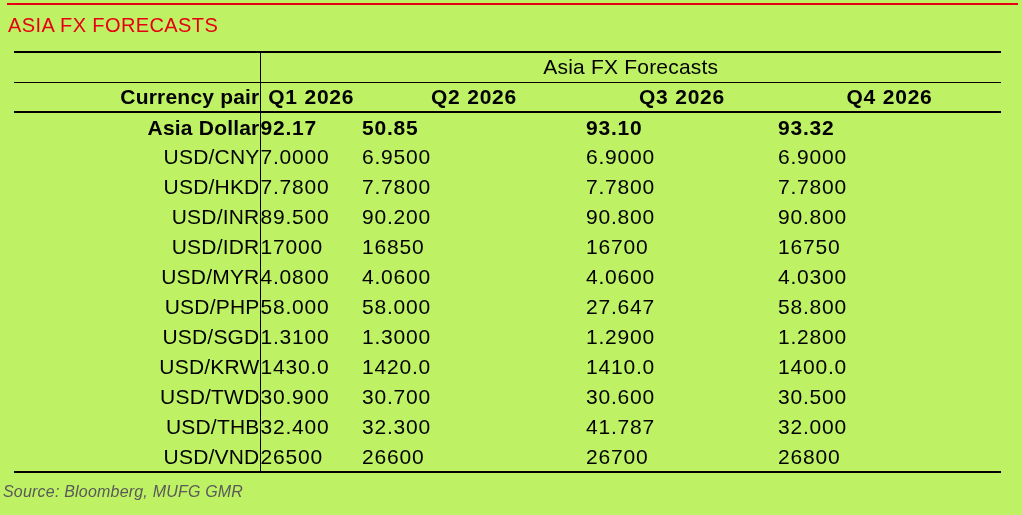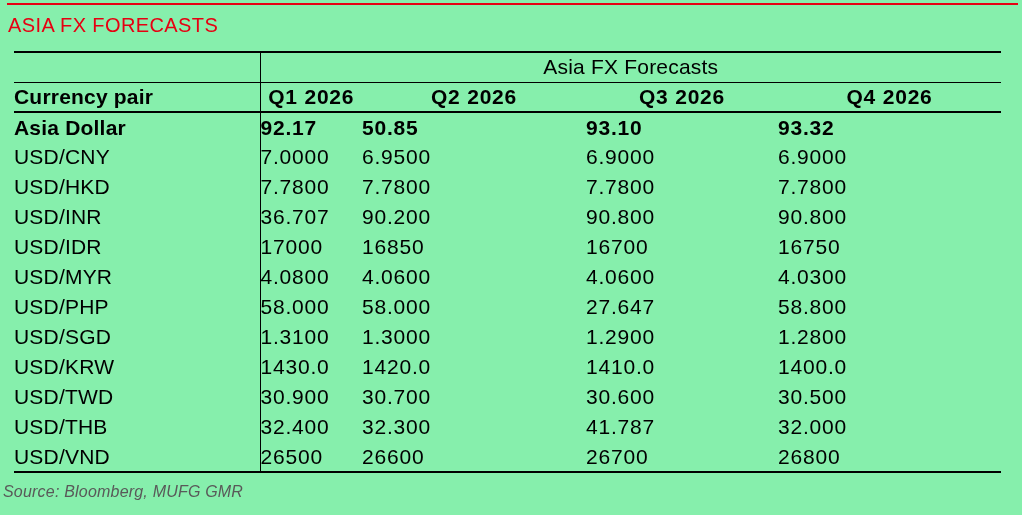--- a/index.html
+++ b/index.html
@@ -1,20 +1,20 @@
 <!DOCTYPE html>
 <html style="--accent: #e60012; --text: #000000; --line: #000000; --muted: #595959;"><head>
 <meta charset="utf-8">
 <style>
   * { margin:0; padding:0; box-sizing:border-box; }
   html,body { background:#ffffff; }
   .page {
     position:relative;
     width:1022px; height:515px;
-    background:#86efac;
+    background:#bef264;
     font-family:"Liberation Sans","DejaVu Sans",sans-serif;
     color:var(--text,#000);
     overflow:hidden;
   }
   .red-rule {
     position:absolute; left:7px; top:3px;
     width:1011px; height:2px;
     background:var(--accent,#e60012);
   }
   .page-title {
@@ -39,21 +39,21 @@
   .fx-table thead tr { height:30px; }
   .fx-table tbody tr { height:30px; }
   .group-row th { border-bottom:1px solid var(--line,#000); }
   .group-title { text-align:center; font-weight:700; letter-spacing:0.2px; }
   .head-row th {
     border-bottom:2px solid var(--line,#000);
     font-weight:700;
   }
   
   .fx-table tr > *:nth-child(2) { border-left:1.5px solid var(--line,#000); }
-  .col-pair { text-align:left; padding-left:3px; letter-spacing:0.2px;margin-top:24px; }
+  .col-pair { text-align:right; padding-left:3px; letter-spacing:0.2px;margin-top:24px; }
   .indent { padding-left:10px; }
   .num { padding-right:8px; letter-spacing:0.8px; }
   .bold-row td { font-weight:700; }
   .source {
     position:absolute; left:3px; top:483px;
     font-size:16px; font-style:italic;
     color:var(--muted,#595959);
     letter-spacing:0.2px; white-space:nowrap;
   }
 </style>
@@ -104,21 +104,21 @@
         </tr>
         <tr>
           <td class="col-pair indent">USD/HKD</td>
           <td class="num">7.7800</td>
           <td class="num">7.7800</td>
           <td class="num">7.7800</td>
           <td class="num">7.7800</td>
         </tr>
         <tr>
           <td class="col-pair indent">USD/INR</td>
-          <td class="num">36.707</td>
+          <td class="num">89.500</td>
           <td class="num">90.200</td>
           <td class="num">90.800</td>
           <td class="num">90.800</td>
         </tr>
         <tr>
           <td class="col-pair indent">USD/IDR</td>
           <td class="num">17000</td>
           <td class="num">16850</td>
           <td class="num">16700</td>
           <td class="num">16750</td>

